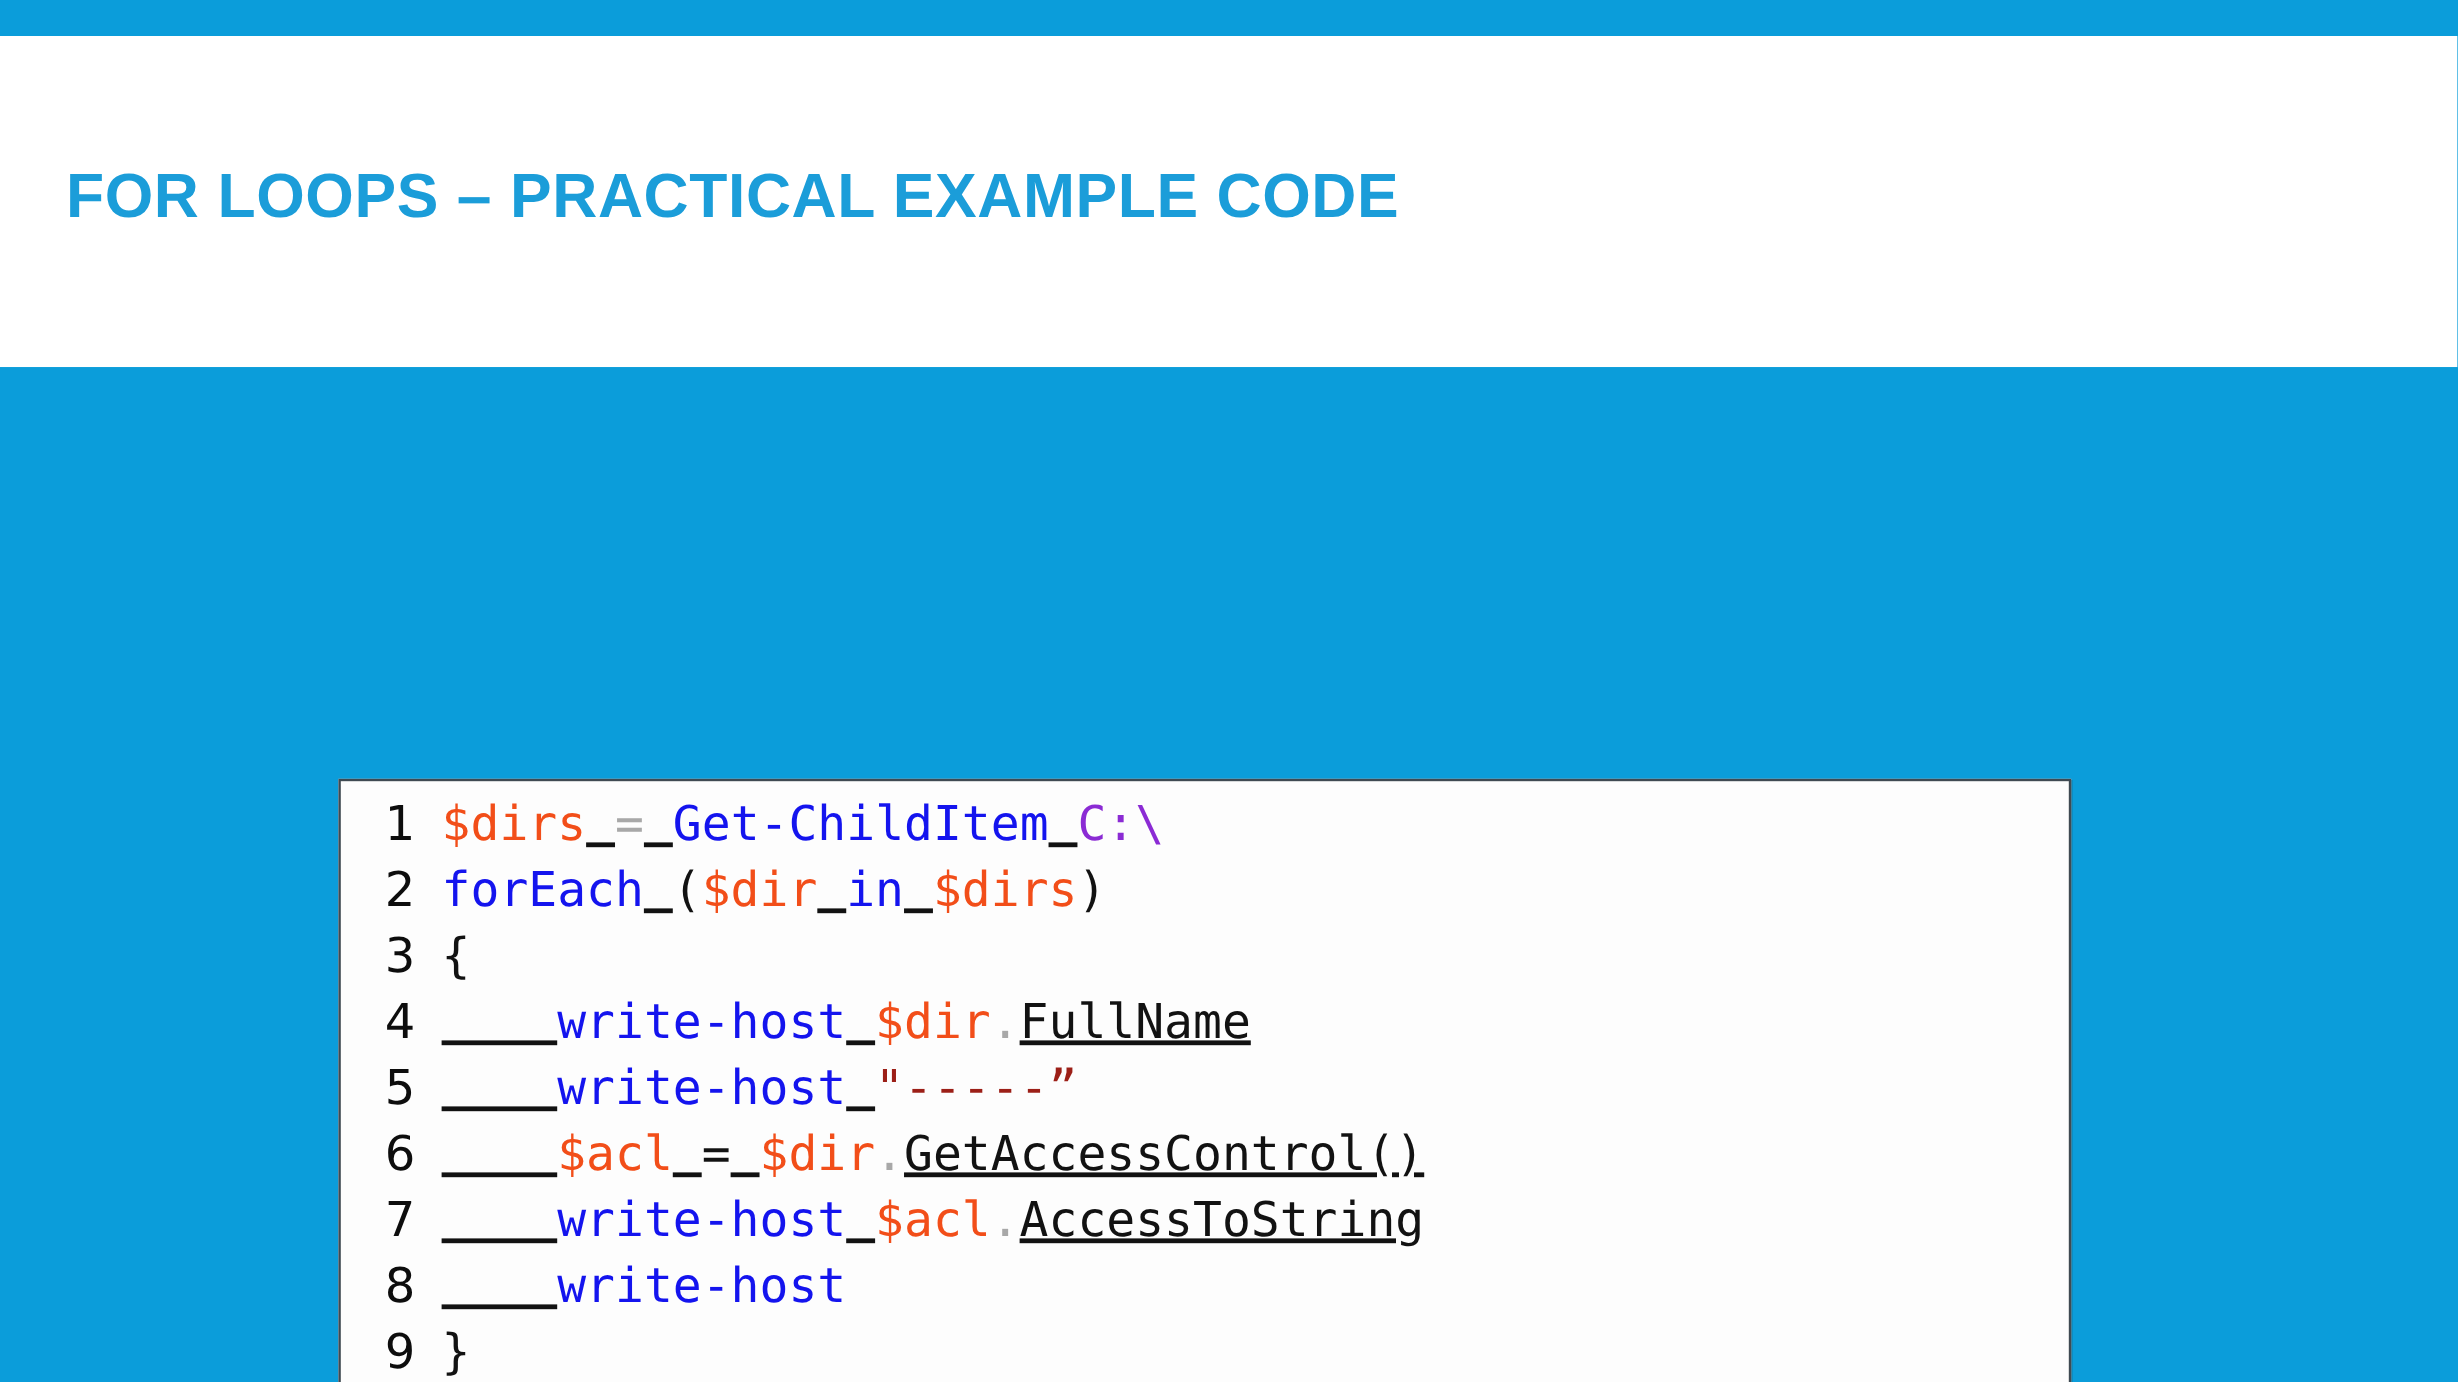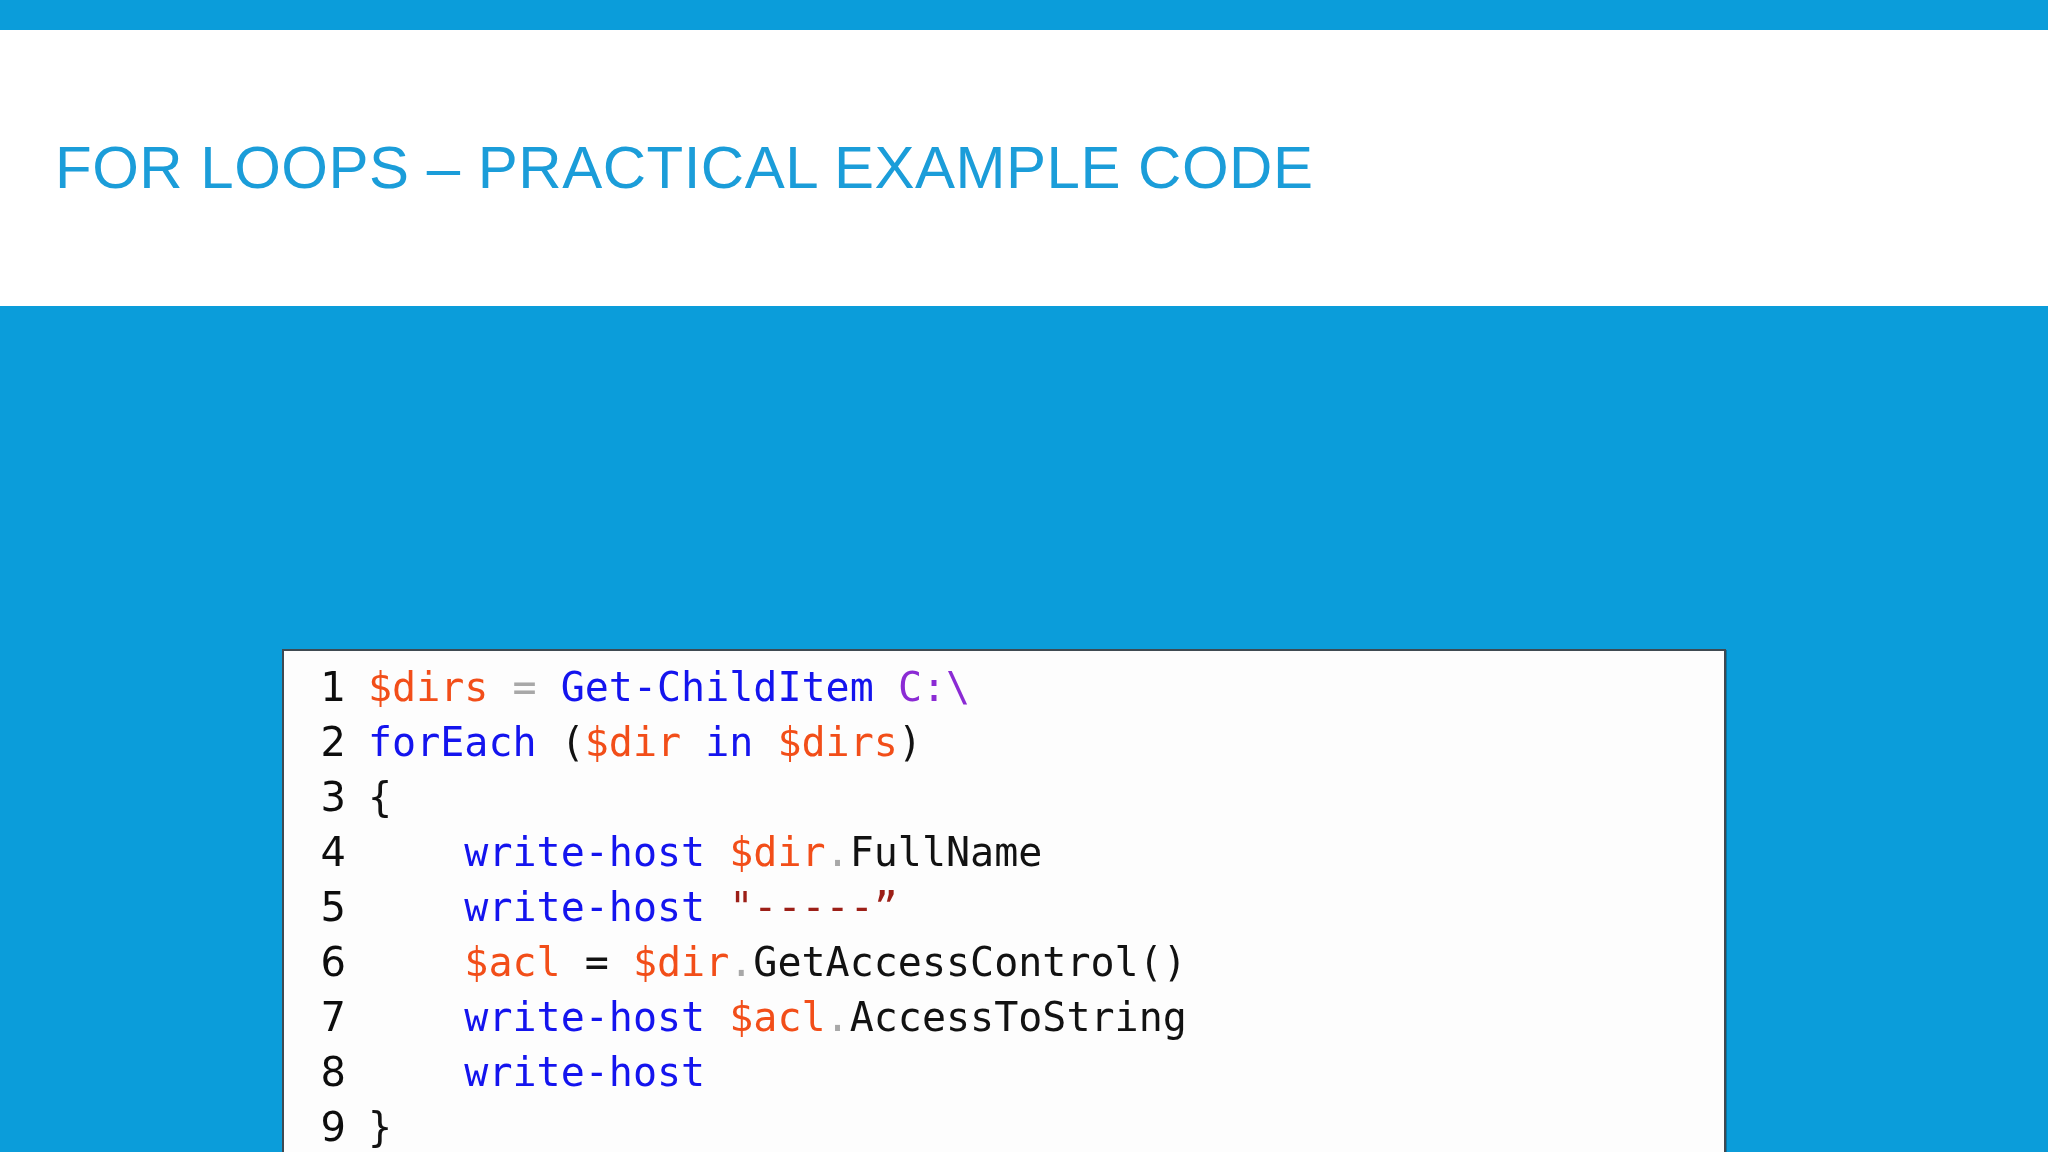--- a/index.html
+++ b/index.html
@@ -36,22 +36,22 @@
     top: 30px;
     width: 2048px;
     height: 276px;
     background: #ffffff;
   }
   .slide-title {
     position: absolute;
     left: 55px;
     top: 108px;
     font-family: "Liberation Sans", sans-serif;
-    font-size: 60px;
-    font-weight: 400;
+    font-size: 52px;
+    font-weight: 700;
     letter-spacing: 0.5px;
     color: #1b9dd9;
     white-space: nowrap;
     line-height: 1.0;
   }
   
   .body-area {
     position: absolute;
     left: 0;
     top: 306px;
@@ -100,21 +100,21 @@
     flex: 1 1 auto;
     white-space: pre;
   }
   
   .t-var     { color: #f24e19; }
   .t-cmd     { color: #1414ee; text-align: right; }
   .t-kw      { color: #1414ee; }
   .t-op-gray { color: #a8a8a8; }
   .t-op      { color: #121212; }
   .t-path    { color: #8b2bd4; }
-  .t-plain   { color: #121212; }
+  .t-plain   { color: #121212; text-decoration: underline; }
   .t-str     { color: #9c1f17; }
   .t-dot     { color: #a8a8a8; }
   .t-punc    { color: #121212; }
 </style>
 </head>
 <body>
 
 <div class="slide">
 
   <div class="top-strip"></div>

